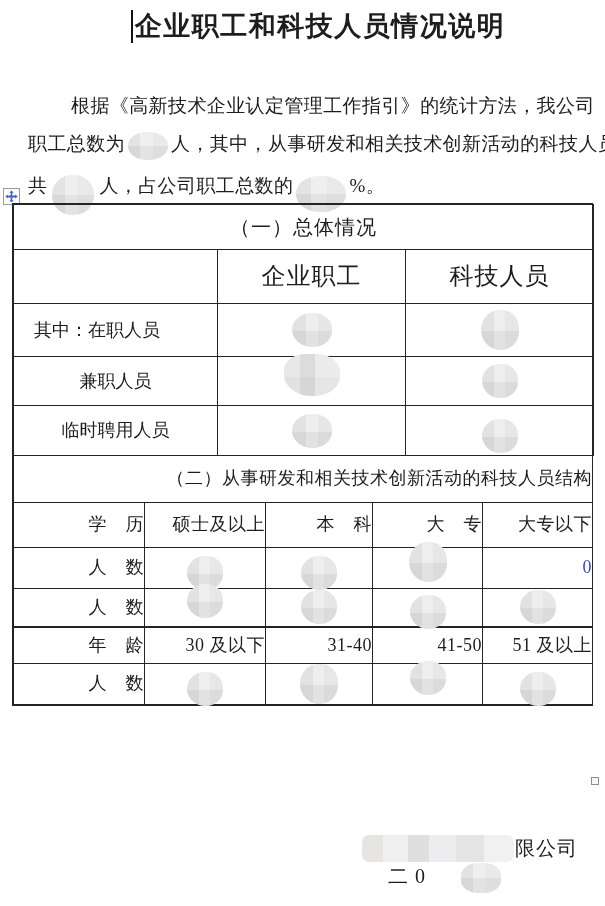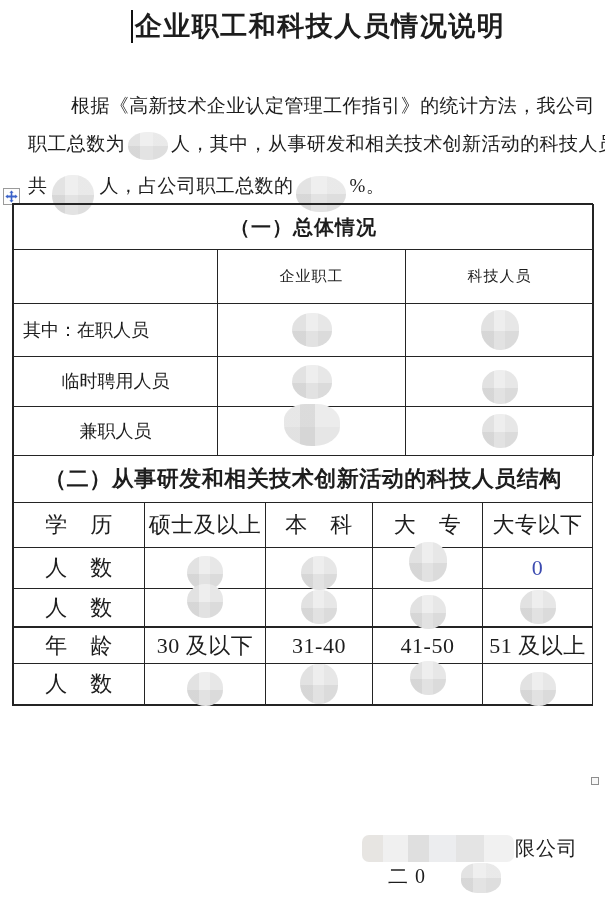--- a/index.html
+++ b/index.html
@@ -47,24 +47,24 @@
   #tables {
     position:absolute; left:12px; top:203px; width:579px;
     border:1.6px solid #242424;
   }
   table { border-collapse:collapse; table-layout:fixed; width:100%; }
   td {
     border:1.2px solid #242424;
     text-align:center; vertical-align:middle;
     font-size:18px; line-height:1.15; padding:0; overflow:visible;
   }
-  .sec-title td { font-weight:bold; font-size:20px; letter-spacing:1px; }
-  .colhead td { font-size:15px; letter-spacing:1px; }
-  td.left-lab { text-align:left; padding-left:9px; }
-  #table-structure td { font-size:22px; letter-spacing:0.5px; }
+  .sec-title td { font-weight:normal; font-size:20px; letter-spacing:1px; }
+  .colhead td { font-size:24px; letter-spacing:1px; }
+  td.left-lab { text-align:left; padding-left:20px; }
+  #table-structure td { font-size:18px; letter-spacing:0.5px;text-align:right; }
   #table-structure tr.age-row td { border-top:2.4px solid #242424; }
 
   
   .cblob {
     margin:0 auto; border-radius:50% 46% 48% 52%;
     background-image:
       linear-gradient(90deg, rgba(0,0,0,0.05) 0 34%, rgba(0,0,0,0) 34% 64%, rgba(0,0,0,0.03) 64%),
       linear-gradient(180deg, #eeeeee 0 52%, #e2e2e2 52%);
   }
   .b-std  { width:40px; height:34px; }
@@ -150,36 +150,36 @@
     </tr>
     <tr style="height:53px;">
       <td class="left-lab">其中：在职人员</td>
       <td>
             <div class="cblob b-std"></div>
           </td>
       <td>
             <div class="cblob b-tall"></div>
           </td>
     </tr>
+    <tr style="height:49px;">
+      <td>兼职人员</td>
+      <td>
+            <div class="cblob b-wide up"></div>
+          </td>
+      <td>
+            <div class="cblob b-sm"></div>
+          </td>
+    </tr>
     <tr style="height:50px;">
       <td>临时聘用人员</td>
       <td>
             <div class="cblob b-std"></div>
           </td>
       <td>
             <div class="cblob b-sm dn"></div>
-          </td>
-    </tr>
-    <tr style="height:49px;">
-      <td>兼职人员</td>
-      <td>
-            <div class="cblob b-wide up"></div>
-          </td>
-      <td>
-            <div class="cblob b-sm"></div>
           </td>
     </tr>
   </tbody>
     </table>
 
   <table id="table-structure">
     <colgroup>
         <col style="width:131px">
         <col style="width:121px">
         <col style="width:107px">

